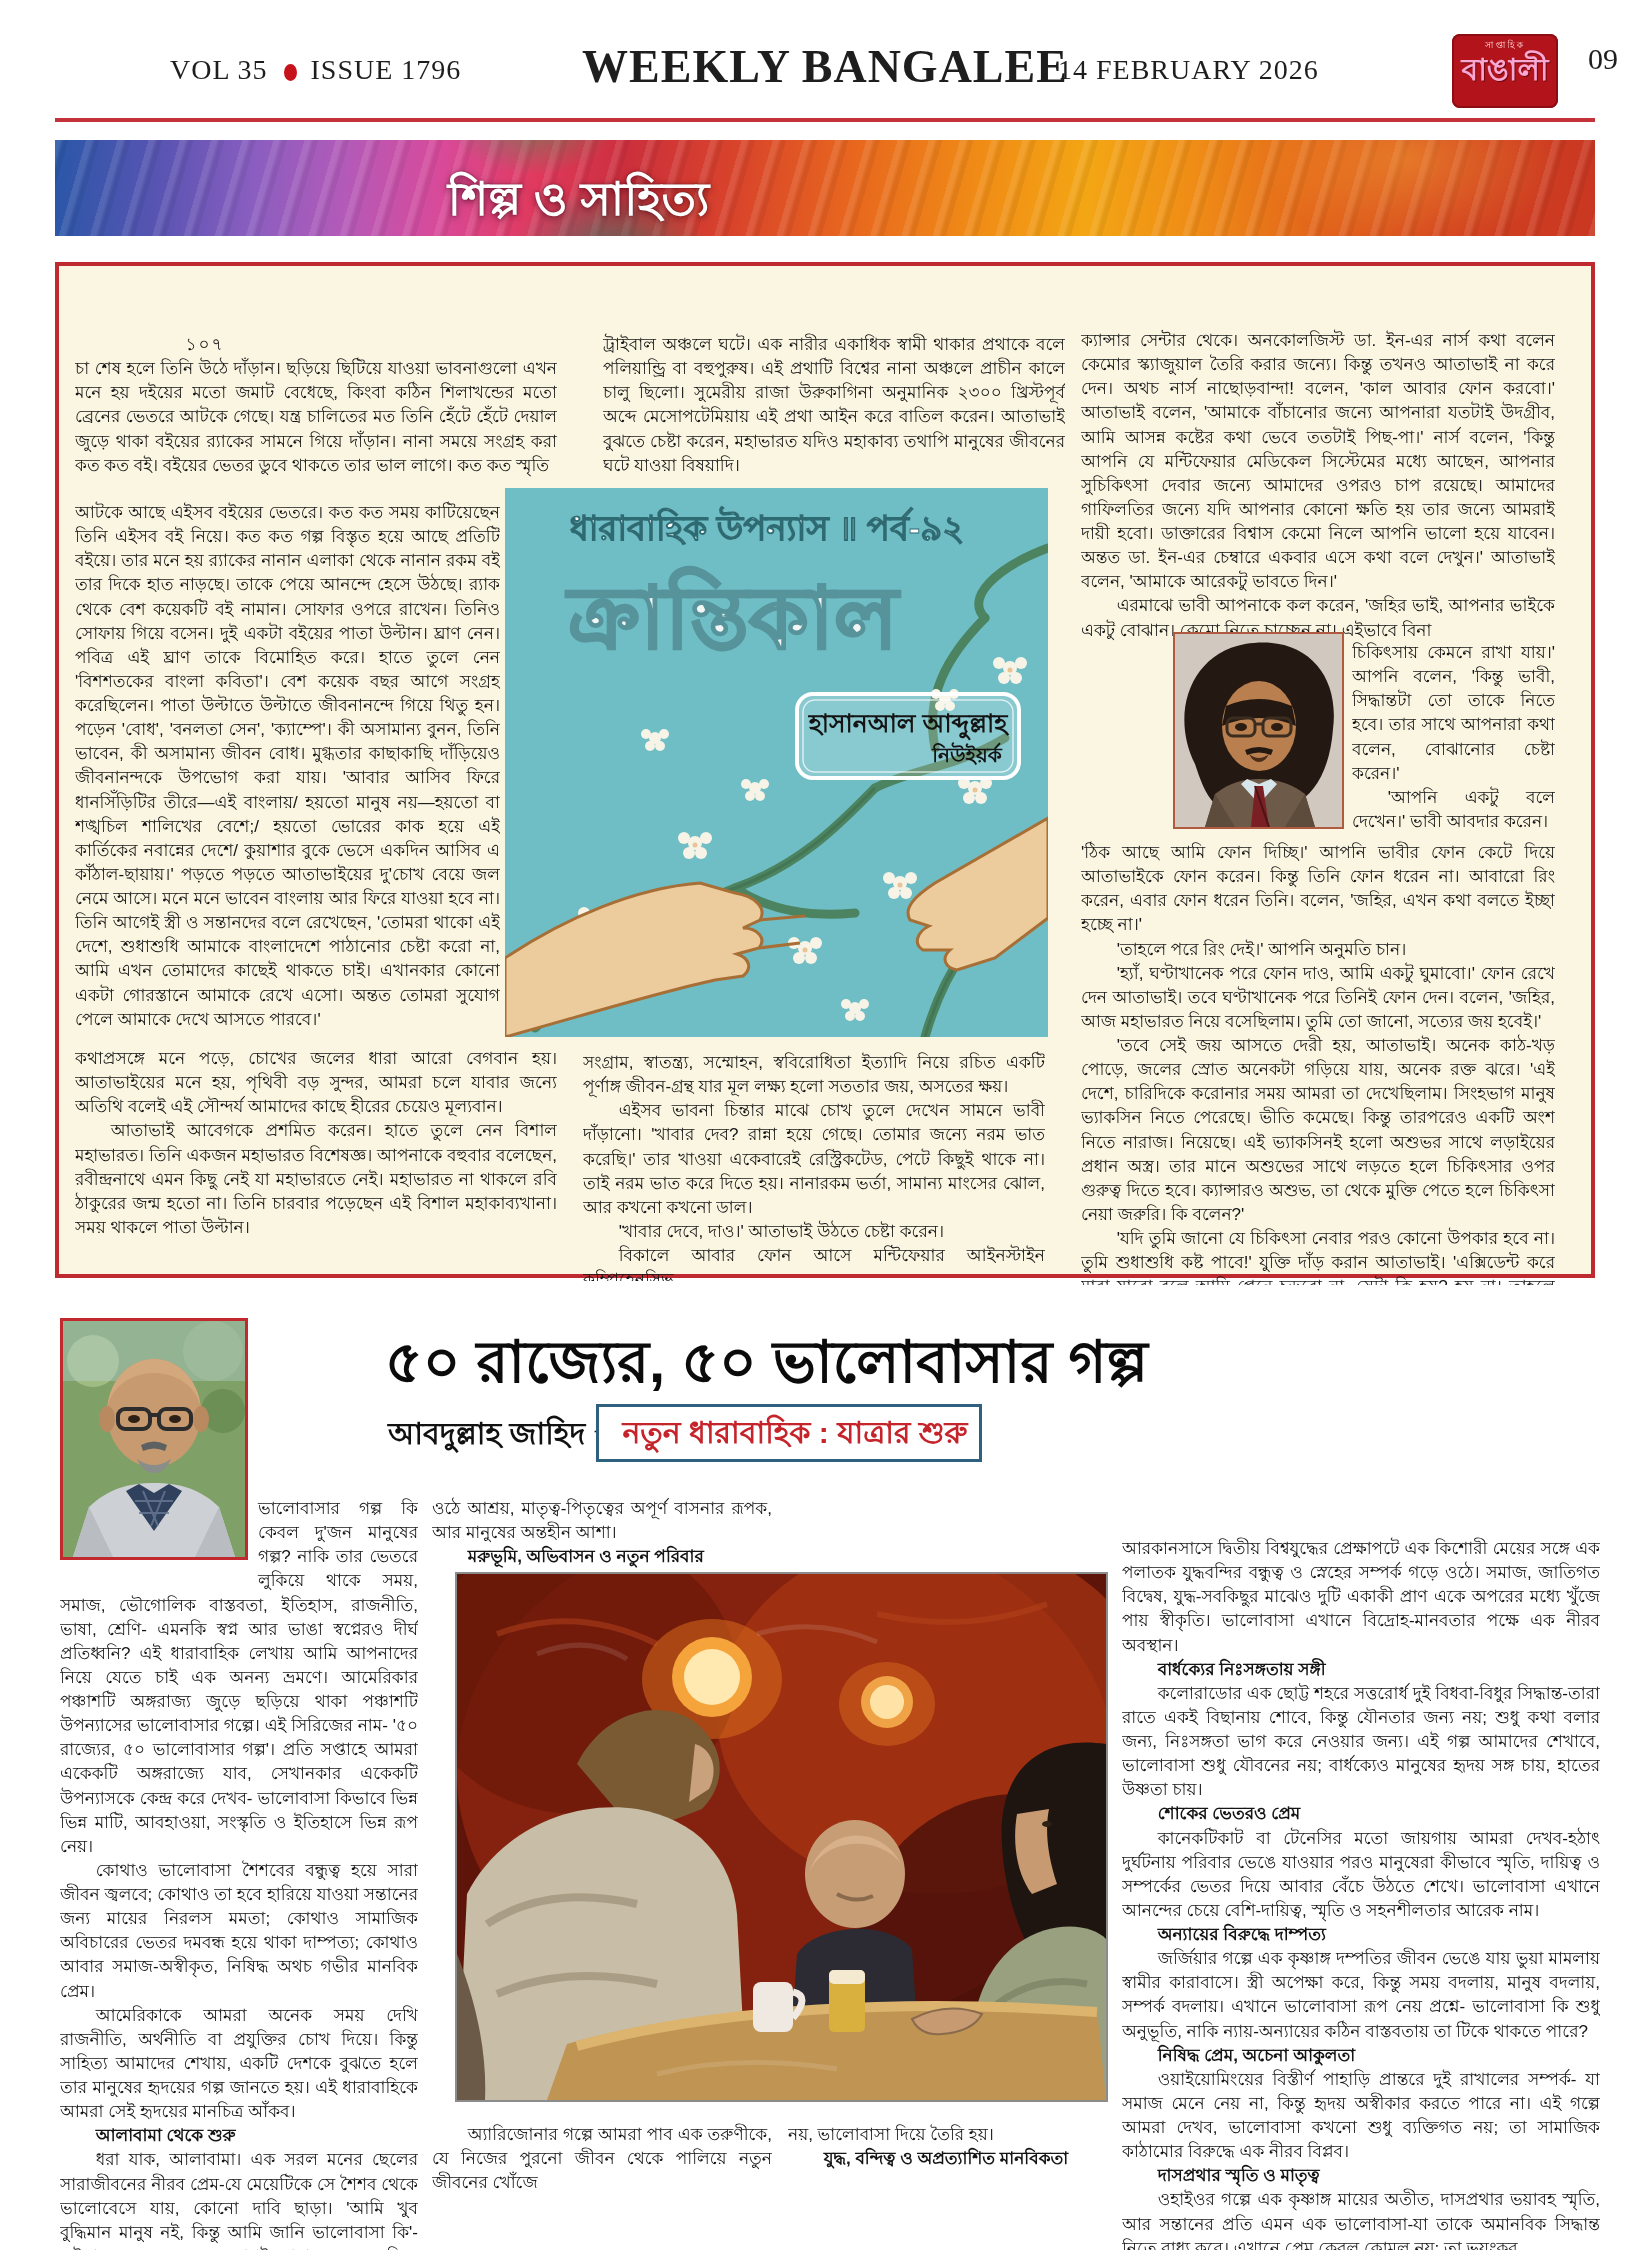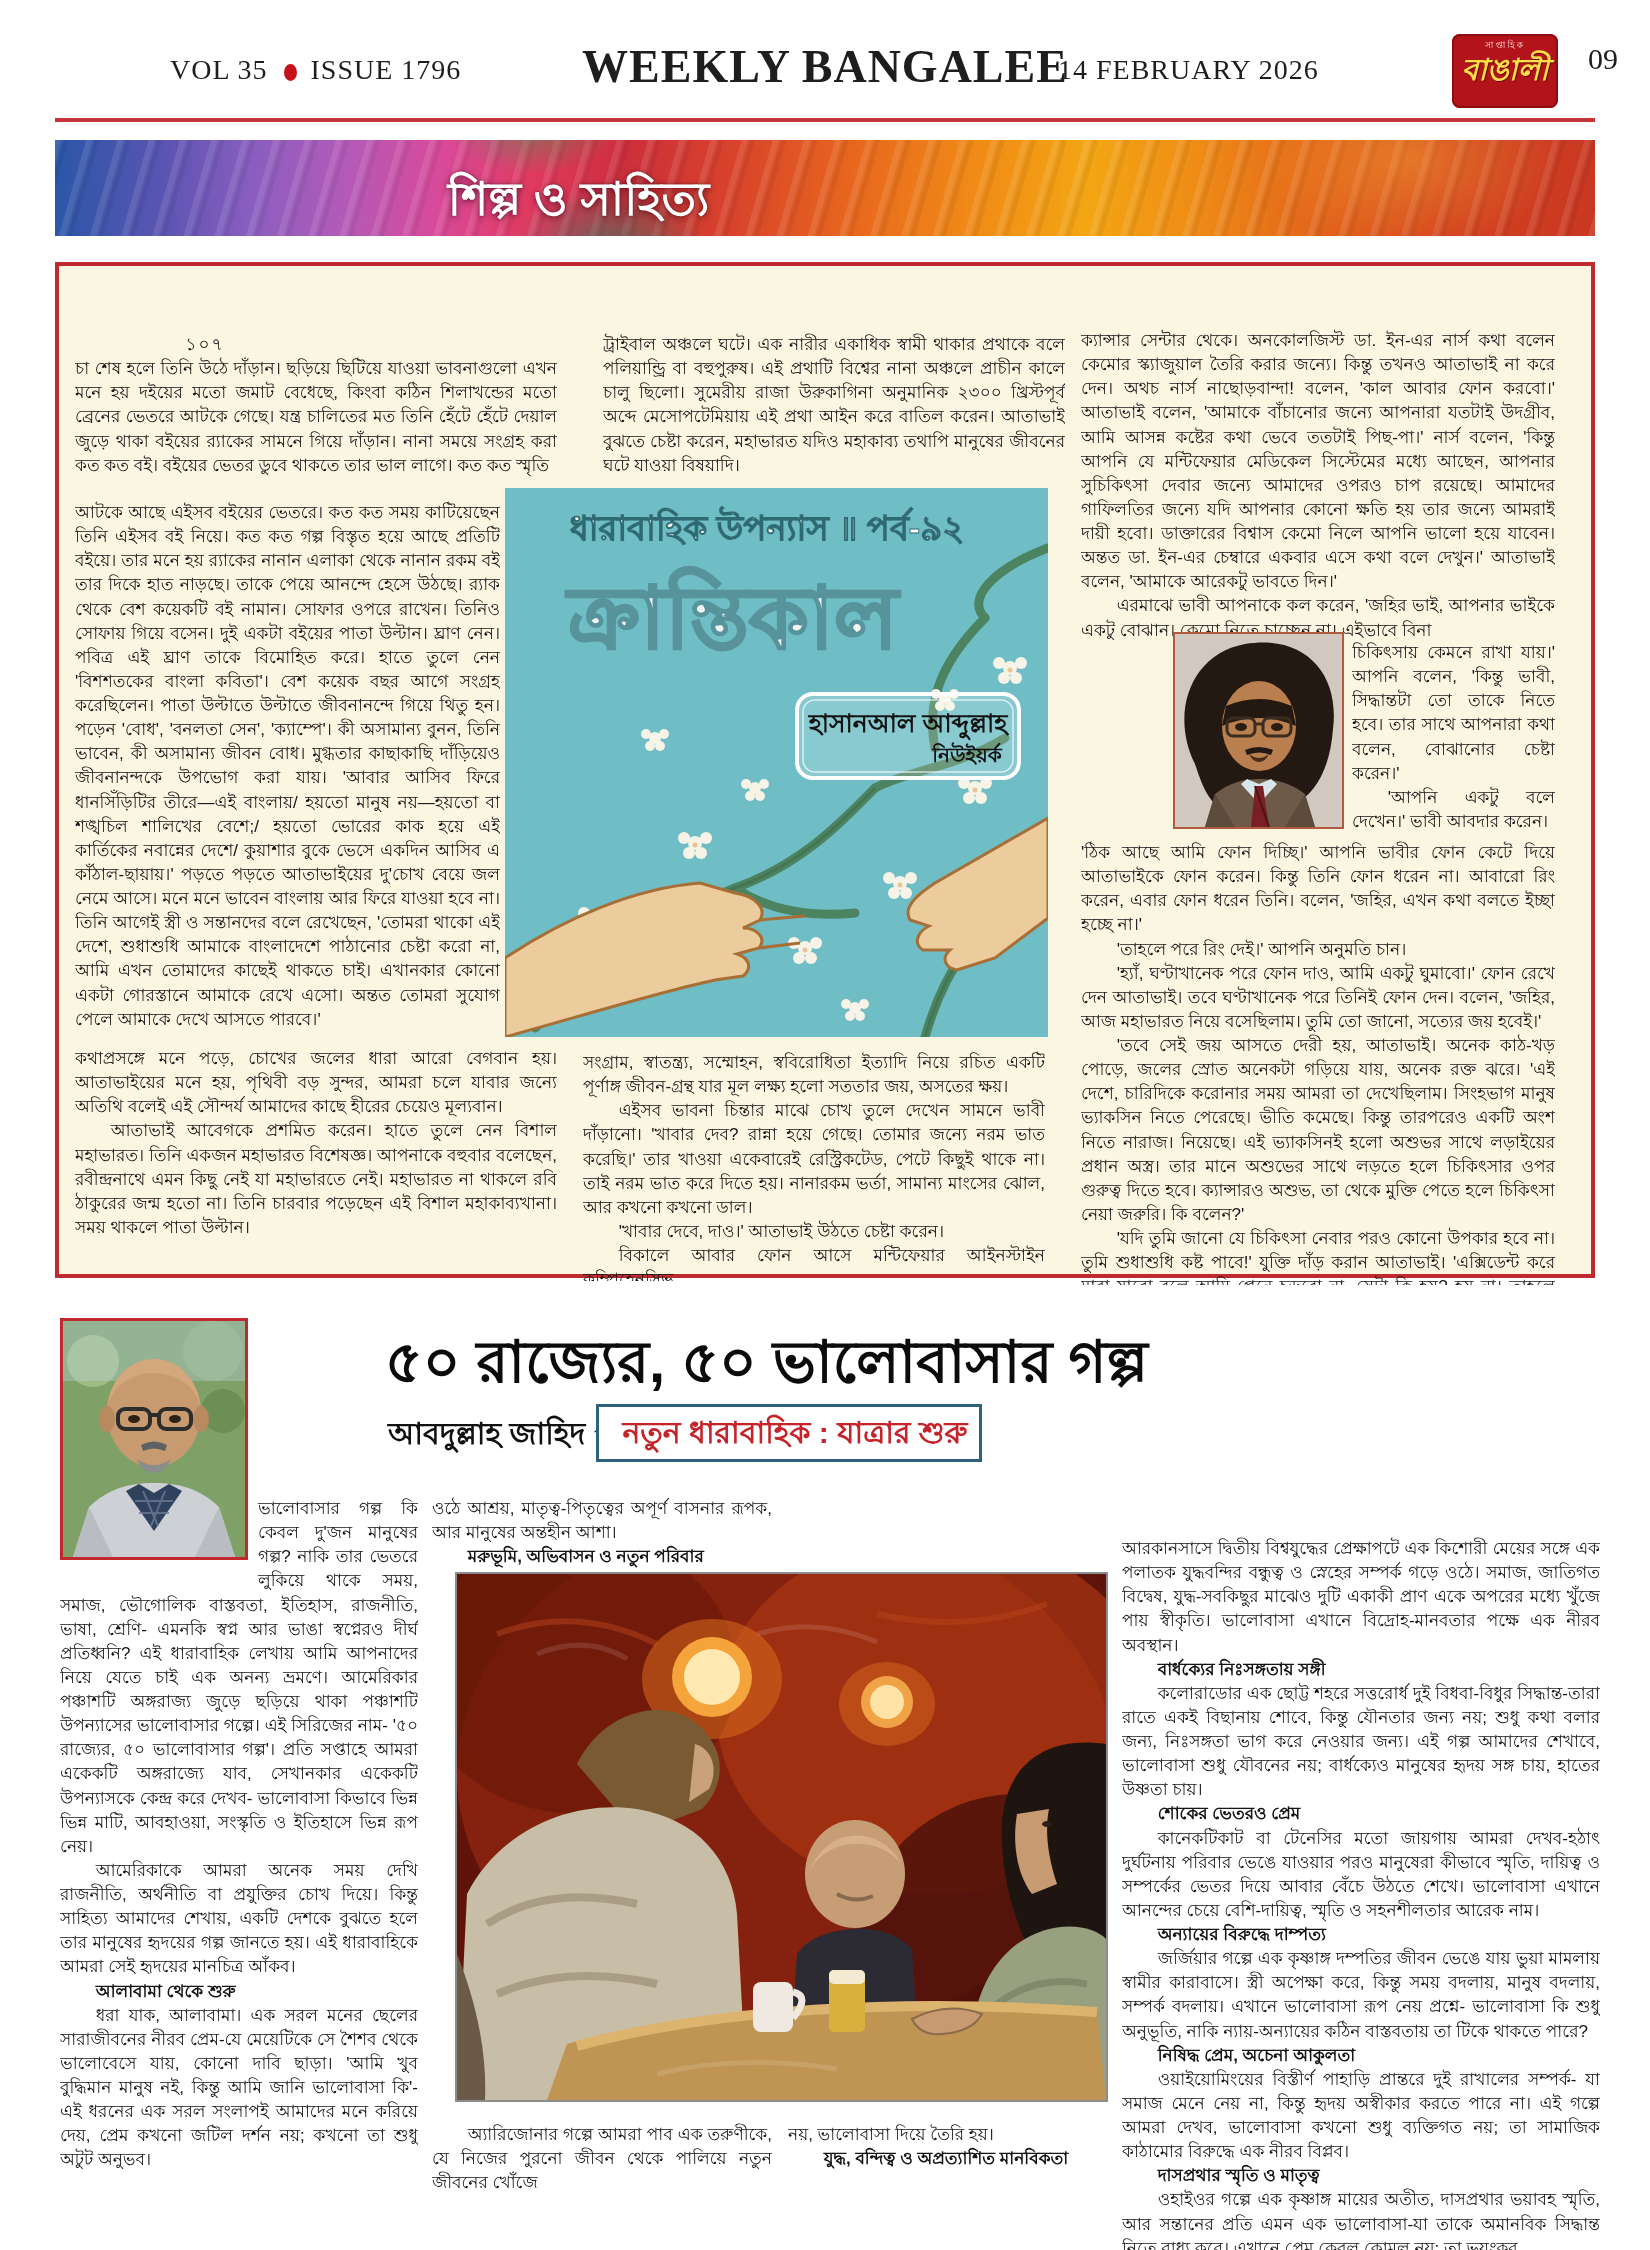--- a/index.html
+++ b/index.html
@@ -10,22 +10,22 @@
   .hdr-serif{font-family:"Liberation Serif","DejaVu Serif",serif;color:#1e1e1e;}
   #vol-issue{left:170px;top:54px;font-size:28px;letter-spacing:1px;}
   #vol-issue .dot{display:inline-block;width:13px;height:17px;border-radius:50%;
         background:#c6131b;margin:0 14px 0 16px;vertical-align:middle;}
   #masthead{left:50%;top:40px;transform:translateX(-50%);font-size:46px;font-weight:bold;
         letter-spacing:1px;}
   #hdr-date{left:1058px;top:54px;font-size:28px;letter-spacing:1px;}
   #brand-logo{left:1452px;top:34px;width:106px;height:74px;background:#b3141c;border-radius:8px;
         box-shadow:0 0 0 2px #8d0d13 inset;text-align:center;overflow:hidden;}
   #brand-logo .tiny{display:block;font-size:9px;color:#ffd9d9;margin-top:4px;letter-spacing:2px;}
-  #brand-logo .big{display:block;font-size:30px;font-weight:bold;color:#fde047;line-height:34px;
-        text-shadow:1px 1px 0 #6d070c;font-style:italic;}
+  #brand-logo .big{display:block;font-size:30px;font-weight:bold;color:#f9a8d4;line-height:34px;
+        text-shadow:1px 1px 0 #6d070c;}
   #page-num{left:1588px;top:42px;font-size:30px;}
   #red-rule{left:55px;top:118px;width:1540px;height:4px;background:#c4333a;}
   
   #banner{left:55px;top:140px;width:1540px;height:96px;overflow:hidden;
     background:
       radial-gradient(ellipse 140px 90px at 36% 115%, rgba(20,140,110,.55), transparent 70%),
       radial-gradient(ellipse 120px 70px at 31% -15%, rgba(40,170,80,.45), transparent 70%),
       radial-gradient(ellipse 200px 120px at 88% 20%, rgba(255,200,60,.35), transparent 75%),
       repeating-linear-gradient(106deg, rgba(255,255,255,.10) 0 5px, rgba(0,0,0,.06) 9px 13px, transparent 13px 30px),
       linear-gradient(93deg,#2a57a8 0%,#5a54b2 7%,#8a5ec0 13%,#b45ab8 19%,#d84a9a 25%,
@@ -298,20 +298,21 @@
   <div class="abs" id="feat-headline">৫০ রাজ্যের, ৫০ ভালোবাসার গল্প</div>
   <div class="abs" id="feat-byline">
     <span>আবদুল্লাহ জাহিদ</span><span class="loc">নিউইয়র্ক</span>
   </div>
   <div class="abs" id="feat-kicker">নতুন ধারাবাহিক : যাত্রার শুরু</div>
 
   <div class="colblk" style="left:60px;top:1486px;width:358px;height:758px;">
     <div class="wrapblock"></div>
     <div>
         <p class="bp cont">ভালোবাসার গল্প কি কেবল দু'জন মানুষের গল্প? নাকি তার ভেতরে লুকিয়ে থাকে সময়, সমাজ, ভৌগোলিক বাস্তবতা, ইতিহাস, রাজনীতি, ভাষা, শ্রেণি- এমনকি স্বপ্ন আর ভাঙা স্বপ্নেরও দীর্ঘ প্রতিধ্বনি? এই ধারাবাহিক লেখায় আমি আপনাদের নিয়ে যেতে চাই এক অনন্য ভ্রমণে। আমেরিকার পঞ্চাশটি অঙ্গরাজ্য জুড়ে ছড়িয়ে থাকা পঞ্চাশটি উপন্যাসের ভালোবাসার গল্পে। এই সিরিজের নাম- '৫০ রাজ্যের, ৫০ ভালোবাসার গল্প'। প্রতি সপ্তাহে আমরা একেকটি অঙ্গরাজ্যে যাব, সেখানকার একেকটি উপন্যাসকে কেন্দ্র করে দেখব- ভালোবাসা কিভাবে ভিন্ন ভিন্ন মাটি, আবহাওয়া, সংস্কৃতি ও ইতিহাসে ভিন্ন রূপ নেয়।</p>
+        <p class="bp p">কোথাও ভালোবাসা শৈশবের বন্ধুত্ব হয়ে সারা জীবন জ্বলবে; কোথাও তা হবে হারিয়ে যাওয়া সন্তানের জন্য মায়ের নিরলস মমতা; কোথাও সামাজিক অবিচারের ভেতর দমবন্ধ হয়ে থাকা দাম্পত্য; কোথাও আবার সমাজ-অস্বীকৃত, নিষিদ্ধ অথচ গভীর মানবিক প্রেম।</p>
         <p class="bp p">আমেরিকাকে আমরা অনেক সময় দেখি রাজনীতি, অর্থনীতি বা প্রযুক্তির চোখ দিয়ে। কিন্তু সাহিত্য আমাদের শেখায়, একটি দেশকে বুঝতে হলে তার মানুষের হৃদয়ের গল্প জানতে হয়। এই ধারাবাহিকে আমরা সেই হৃদয়ের মানচিত্র আঁকব।</p>
         <p class="bp h">আলাবামা থেকে শুরু</p>
         <p class="bp p">ধরা যাক, আলাবামা। এক সরল মনের ছেলের সারাজীবনের নীরব প্রেম-যে মেয়েটিকে সে শৈশব থেকে ভালোবেসে যায়, কোনো দাবি ছাড়া। 'আমি খুব বুদ্ধিমান মানুষ নই, কিন্তু আমি জানি ভালোবাসা কি'-এই ধরনের এক সরল সংলাপই আমাদের মনে করিয়ে দেয়, প্রেম কখনো জটিল দর্শন নয়; কখনো তা শুধু অটুট অনুভব।</p>
       </div>
   </div>
 
   <div class="colblk" style="left:432px;top:1486px;width:340px;height:84px;">
       <p class="bp cont">ওঠে আশ্রয়, মাতৃত্ব-পিতৃত্বের অপূর্ণ বাসনার রূপক, আর মানুষের অন্তহীন আশা।</p>
       <p class="bp h">মরুভূমি, অভিবাসন ও নতুন পরিবার</p>
     </div>

